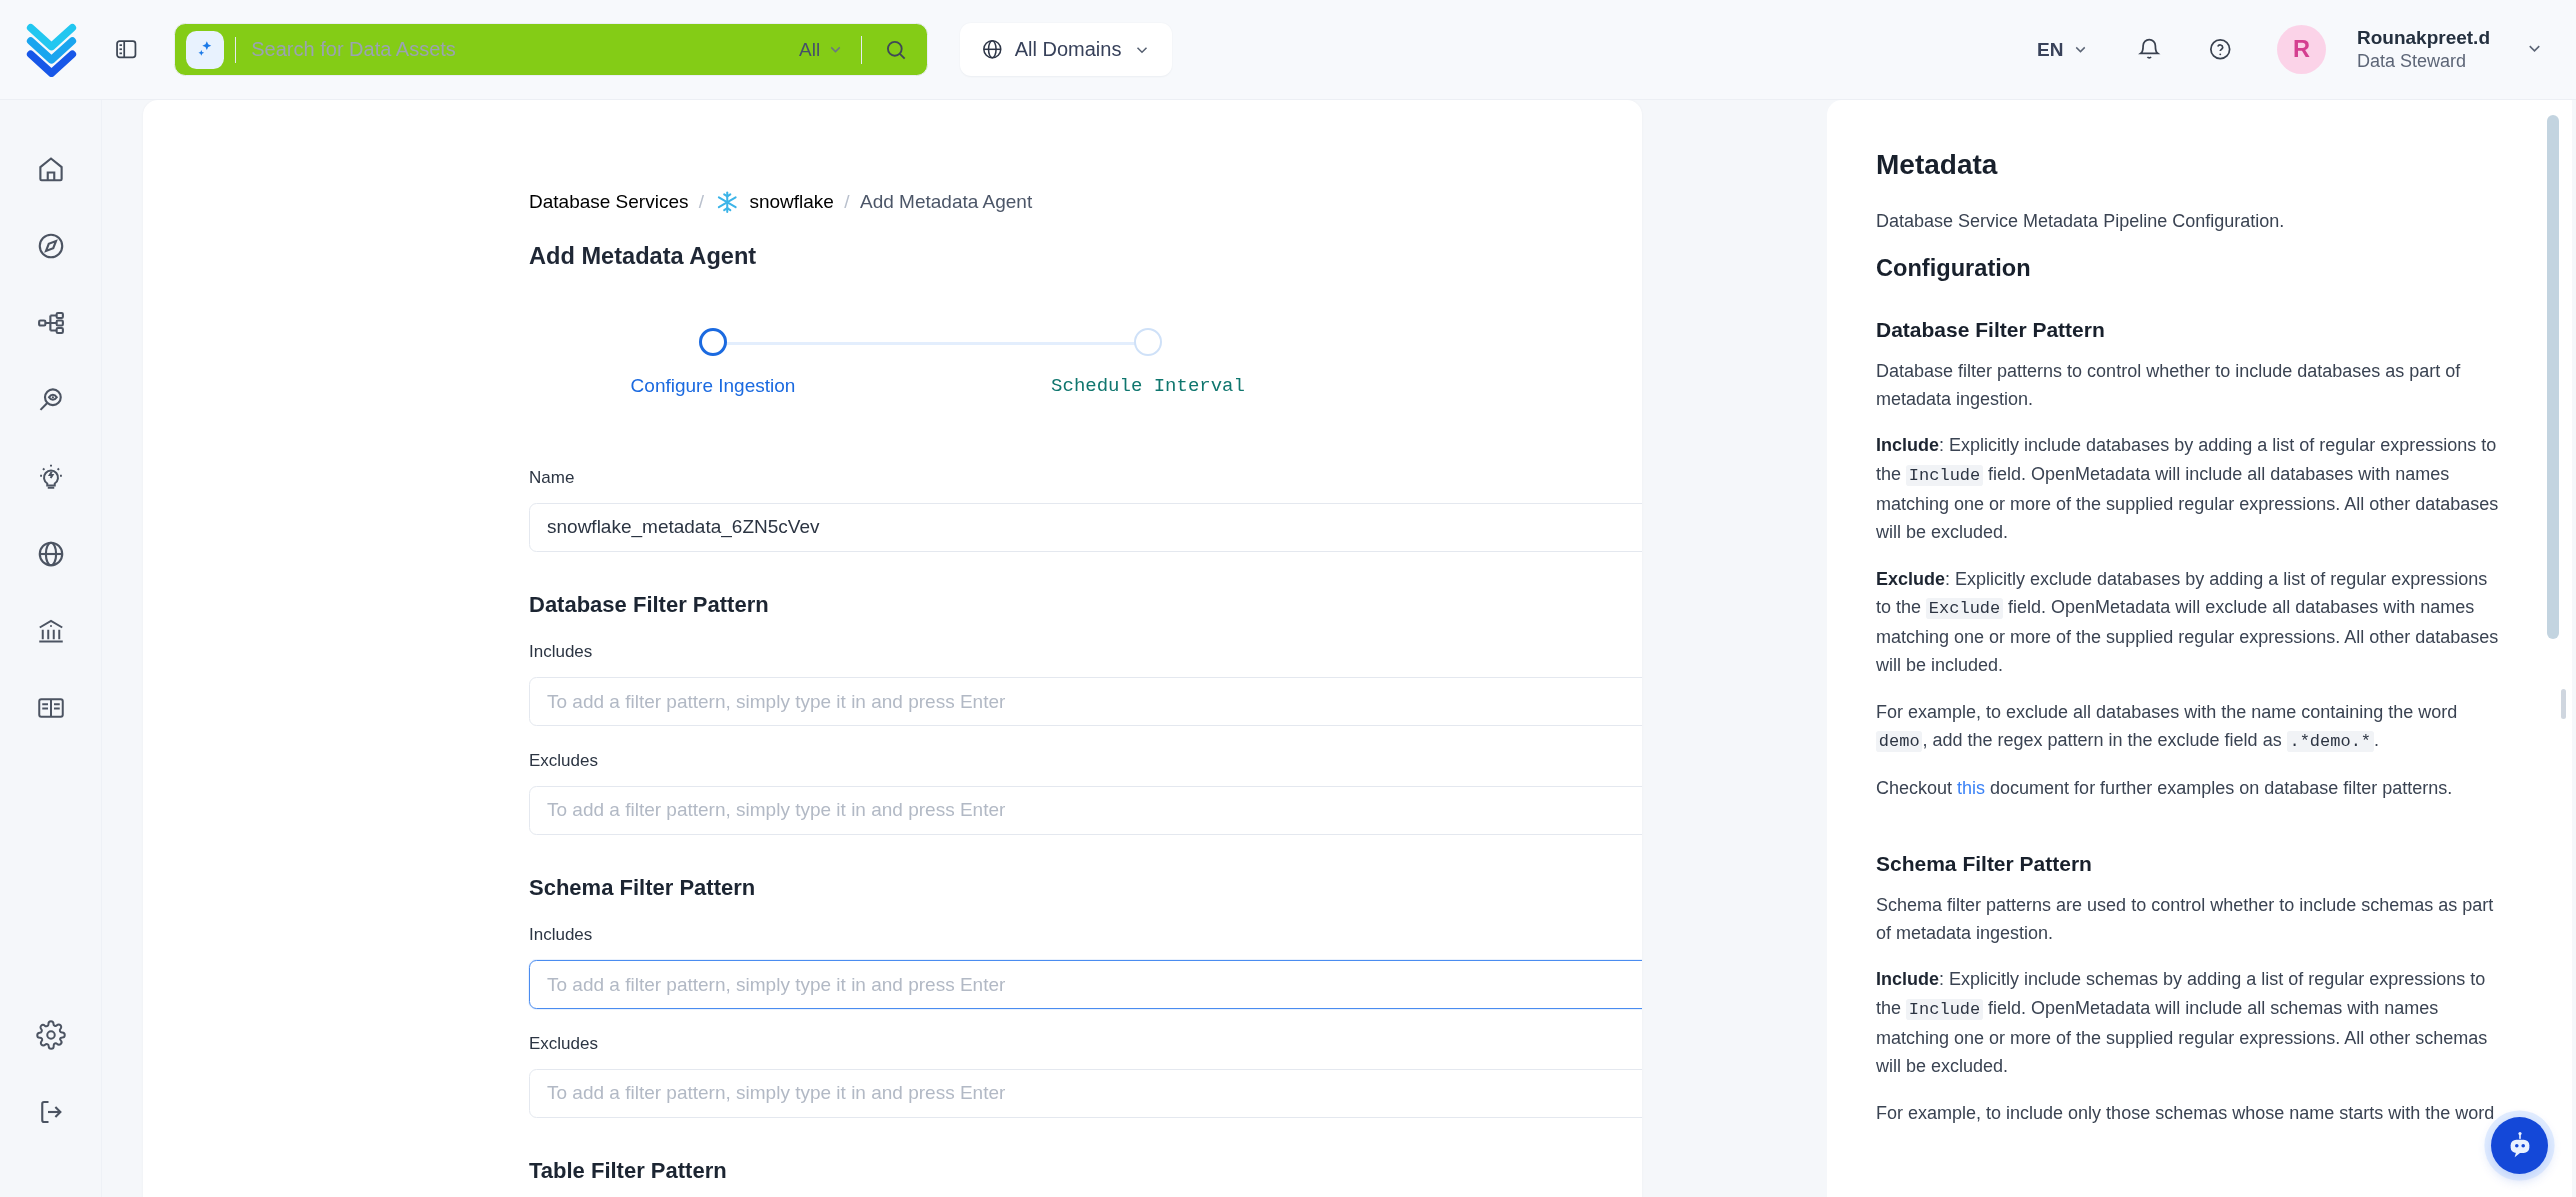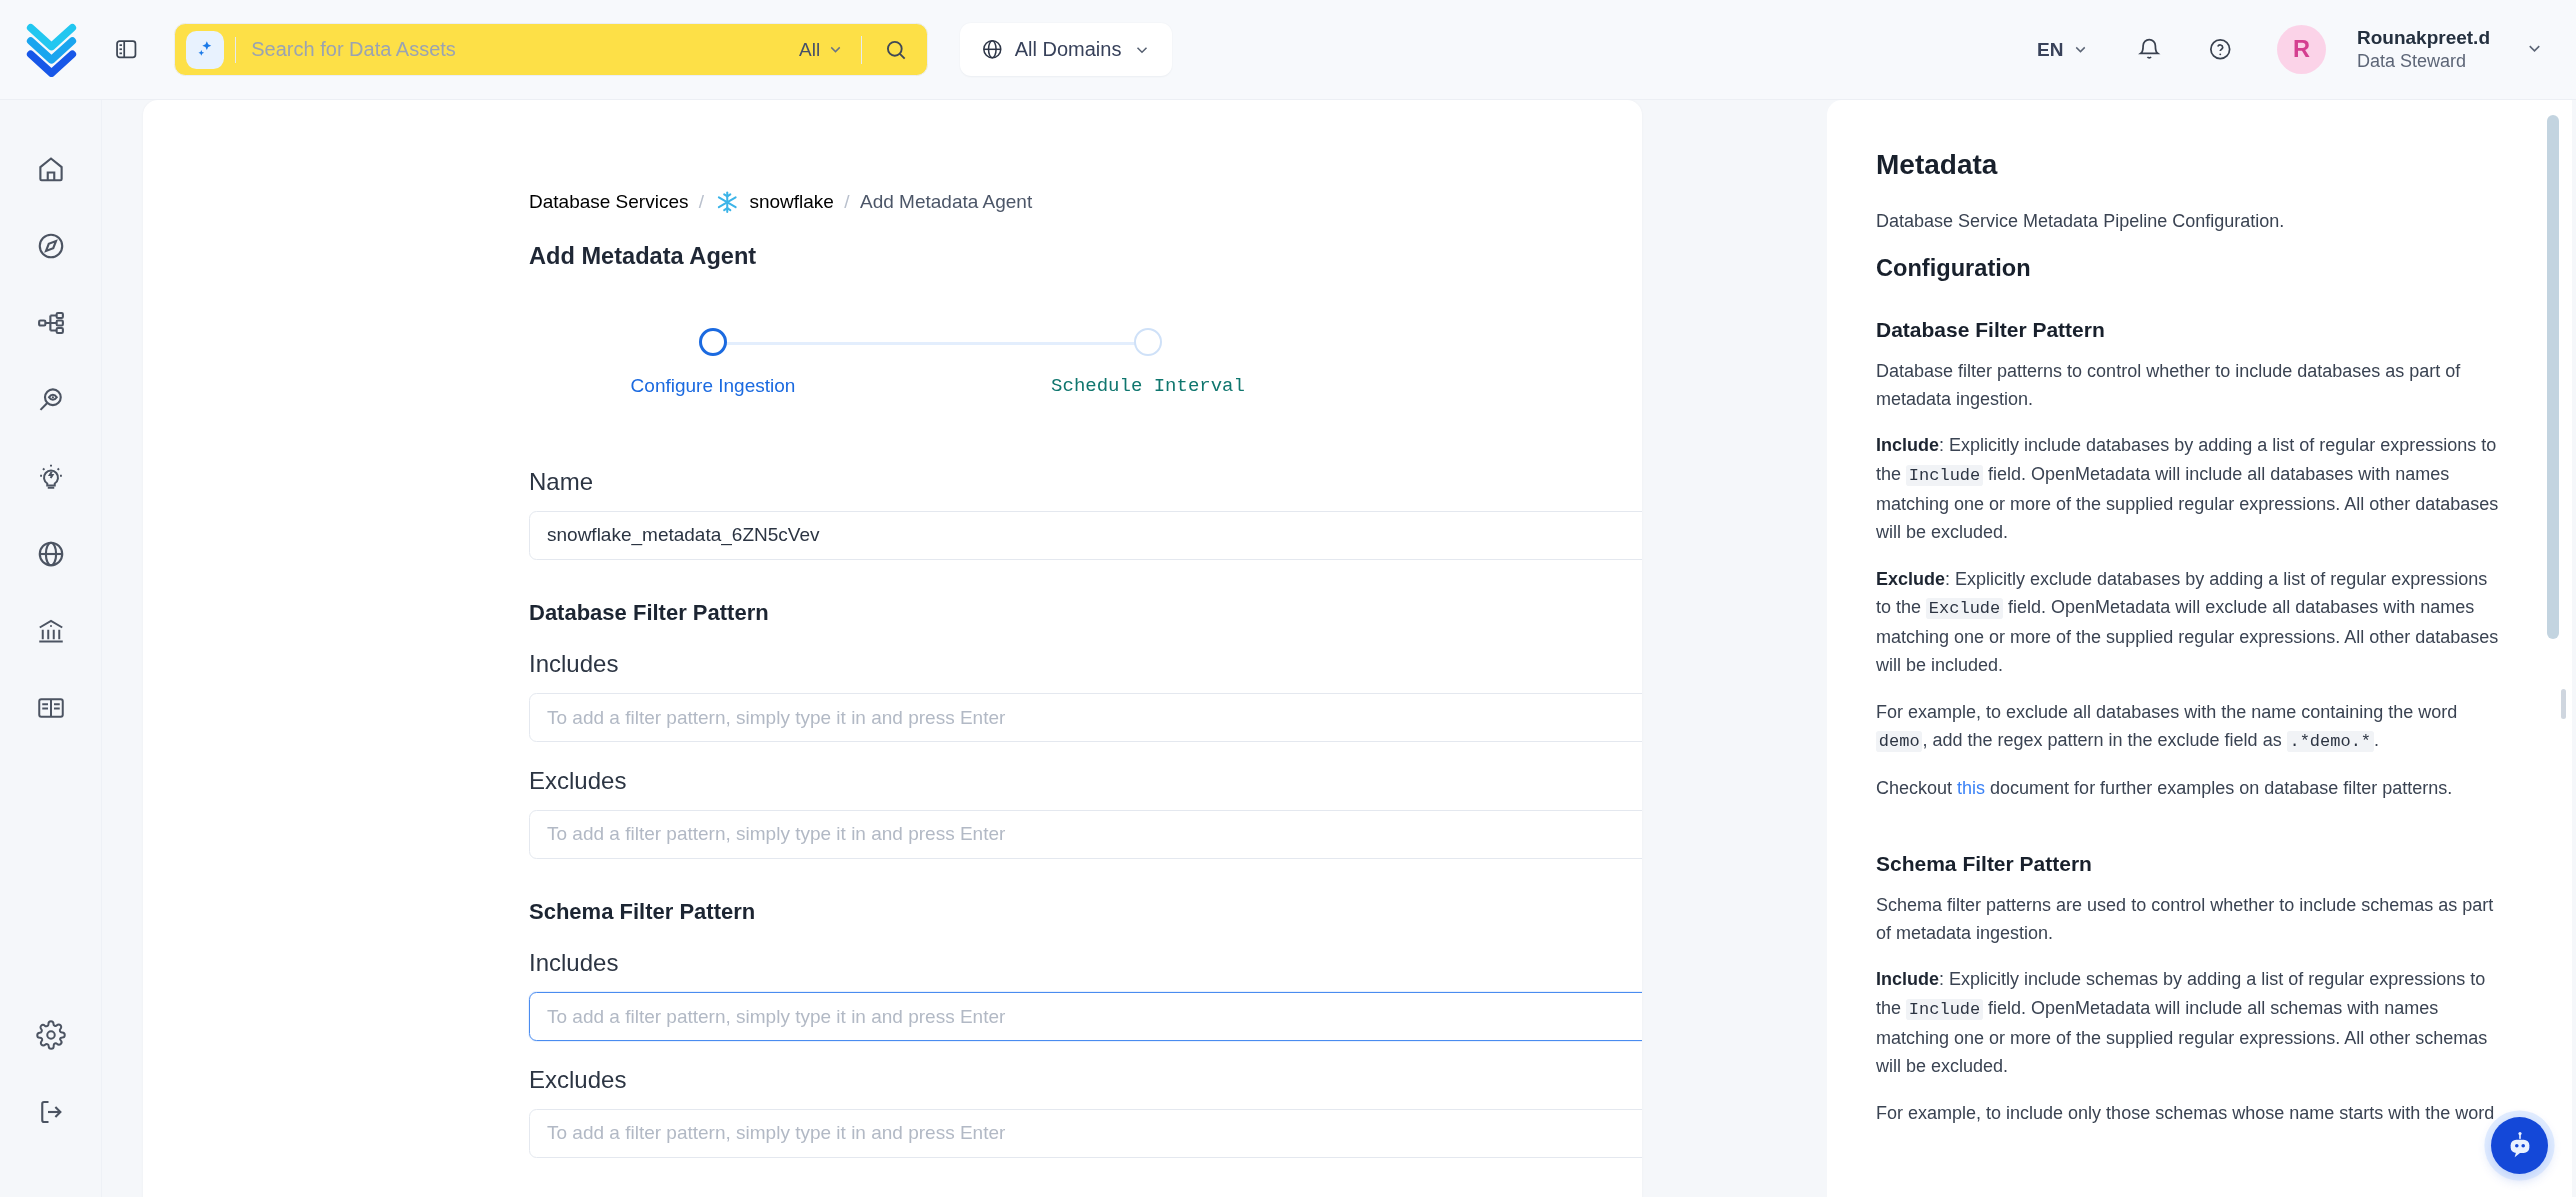--- a/index.html
+++ b/index.html
@@ -19,21 +19,21 @@
     padding: 0 32px 0 0;
     border-bottom: 0.9px solid #eceff4;
     position: relative; z-index: 40;
   }
   .logo-wrap { width: 102px; display:flex; align-items:center; justify-content:center; }
   .logo { width: 53px; height: 55px; }
   .panel-toggle { width: 40px; height: 40px; display:flex; align-items:center; justify-content:center; cursor:pointer; margin-left: 3.8px;}
   .search-box {
     margin-left: 28px;
     width: 754px; height: 53px;
-    background: #fde047;
+    background: #84cc16;
     border: 0.9px solid #eaeef5; border-radius: 11.3px;
     display: flex; align-items: center; padding: 0 9.4px 0 11.3px;
   }
   .ai-spark {
     width: 38px; height: 38px; border-radius: 10.4px;
     background: #e8f2fe; display:flex; align-items:center; justify-content:center;
     flex: 0 0 38px; cursor:pointer;
   }
   .search-div { width:0.9px; height:26px; background:#e6eaf1; margin: 0 15px 0 11.3px; }
   .search-input {
@@ -107,21 +107,21 @@
   
   .stepper { position: relative; height: 96px; margin: 0 0 34px 0; }
   .step-line { position:absolute; top: 38px; left: 184px; right: 369px; height:3.8px; background:#e3eefd; border-radius:1.9px;}
   .step { position:absolute; top: 24.5px; text-align:center; }
   .step-dot { width:28px;height:28px;border-radius:50%;border:3.8px solid #1b6ae0;background:#fff;margin:0 auto; cursor:pointer;}
   .step-dot.inactive { border:2.8px solid #cfe1f8; }
   .step-label { margin-top:19px; font-size:19px; white-space:nowrap; }
   .step-label.active { color:#1b6ae0; }
   .step-label.idle { color:#0f766e;font-family:Liberation Mono, monospace; }
 
-  .field-label { font-size:24px; color:#2c3543; margin: 0 0 15px 0; }
+  .field-label { font-size:17px; color:#2c3543; margin: 0 0 15px 0; }
   .section-head { font-size:22px; font-weight:700; color:#1c2532; margin: 40px 0 24.5px 0;}
   .txt-input {
     width: 1131px; height: 49px;
     border: 0.9px solid #e4e8ef; border-radius: 7.5px;
     background:#fff; padding: 0 17px;
     font-family:Liberation Sans, sans-serif; font-size:19px; color:#2b3442;
     outline: none; display:flex; align-items:center;
   }
   .txt-input::placeholder { color:#b2b9c5; }
   .txt-input.focused { border: 1.9px solid #4a8cf0; box-shadow: 0 0 0 0.9px rgba(74,140,240,.12); }

